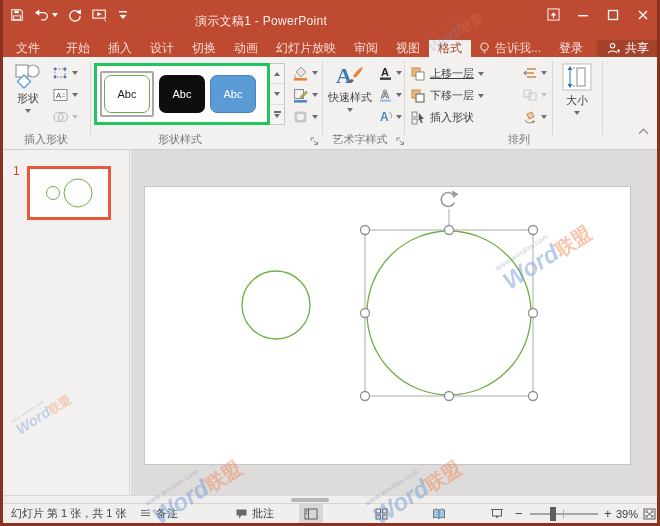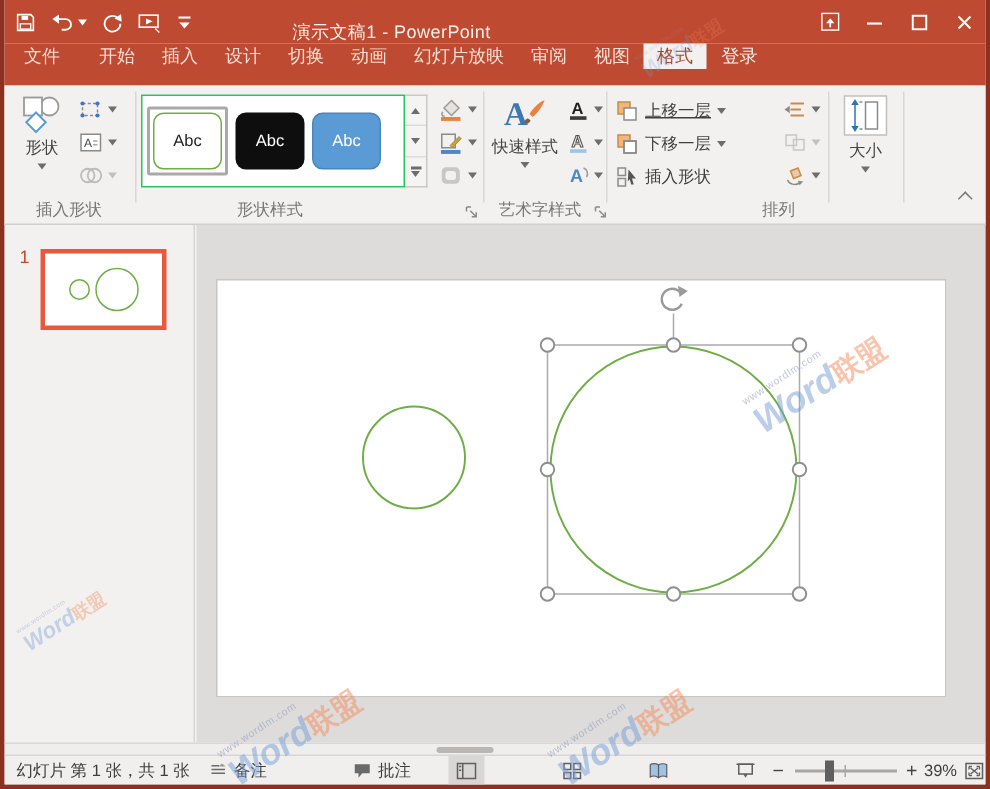--- a/index.html
+++ b/index.html
@@ -12,21 +12,21 @@
               display:flex; align-items:center; color:#fff; }
   .qat { display:flex; align-items:center; gap:10px; padding-left:10px; }
   .qat .btn { display:flex; align-items:center; gap:2px; cursor:default; }
   .title-text { position:absolute; left:195px; top:13px; font-size:12px; color:#FCEFE9; letter-spacing:.3px; }
   .ctx-group { position:absolute; left:327px; top:0; height:29px; padding:0 12px; background:#A94126;
                display:flex; align-items:center; font-size:12px; color:#F3CDC1; }
   .win-controls { position:absolute; right:2px; top:0; height:29px; display:flex; align-items:center; }
   .win-controls .wbtn { width:30px; height:29px; display:flex; align-items:center; justify-content:center; }
   
   .tabrow { position:absolute; left:-3px; top:29px; width:660px; height:28px; background:#BE4A31;
-            display:flex; align-items:flex-start; font-size:12px; color:#F7DDD3; }
+            display:flex; align-items:flex-end; font-size:12px; color:#F7DDD3; }
   .tab { display:flex; align-items:center; padding:0 9px; white-space:nowrap; }
   .tab.first { padding-left:16px; }
   .tab.active { background:#F3F1F0; color:#A8432A; }
   .tab-spacer { width:8px; }
   .tellme { display:flex; align-items:center; gap:5px; padding:0 8px; color:#F3D3C7; }
   .signin { display:flex; align-items:center; padding:0 10px; color:#FBEFEA; }
   .share { display:flex; align-items:center; gap:5px; padding:0 10px; margin-left:4px; background:rgba(0,0,0,.12); color:#fff; }
   
   .ribbon { position:absolute; left:-3px; top:57px; width:660px; height:93px; background:#F3F1F0;
             border-bottom:1px solid #D2CFCC; }
@@ -34,21 +34,21 @@
   .grp-label { position:absolute; bottom:2px; font-size:11px; color:#7A7672; text-align:center; }
   .launcher { position:absolute; bottom:3px; }
   .big-btn { position:absolute; display:flex; flex-direction:column; align-items:center; }
   .big-btn .lbl { font-size:11px; color:#444; margin-top:2px; }
   .dd { width:0; height:0; border-left:3px solid transparent; border-right:3px solid transparent;
         border-top:4px solid #6d6d6d; display:inline-block; }
   .dd.dis { border-top-color:#C3C0BD; }
   .mini-row { position:absolute; display:flex; align-items:center; gap:3px; }
   
   .gallery { position:absolute; left:94px; top:6px; width:176px; height:62px; background:#fff;
-             border:1px solid #22c55e; display:flex; align-items:center; padding-left:3px; gap:5px; }
+             border:3px solid #22c55e; display:flex; align-items:center; padding-left:3px; gap:5px; }
   .tile { width:46px; height:38px; border-radius:7px; display:flex; align-items:center; justify-content:center;
           font-size:11px; }
   .tile-sel-frame { border:2px solid #ABA9A7; background:#fff; padding:2px; border-radius:2px; }
   .tile.t1 { border:1.5px solid #6FAE46; color:#222; background:#fff; }
   .tile.t2 { background:#0E0E0E; color:#fff; }
   .tile.t3 { background:#5B9BD5; color:#fff; border:1px solid #4A86BC; }
   .gal-scroll { position:absolute; left:270px; top:6px; width:15px; height:62px; border:1px solid #C9C6C3;
                 border-left:none; background:#F6F4F3; display:flex; flex-direction:column; }
   .gal-scroll > div { flex:1; display:flex; align-items:center; justify-content:center; flex-direction:column; border-bottom:1px solid #DEDBD8; }
   .gal-scroll > div:last-child { border-bottom:none; }
@@ -163,21 +163,36 @@
     <span class="tab-spacer"></span>
     <span class="tab">开始</span>
     <span class="tab">插入</span>
     <span class="tab">设计</span>
     <span class="tab">切换</span>
     <span class="tab">动画</span>
     <span class="tab">幻灯片放映</span>
     <span class="tab">审阅</span>
     <span class="tab">视图</span>
     <span class="tab active">格式</span>
+    <span class="tellme">
+      <svg width="11" height="14" viewBox="0 0 12 15">
+          <circle cx="6" cy="5" r="4" fill="none" stroke="#F5D8CD" stroke-width="1.2"></circle>
+          <path d="M4.5 9.5h3M4.8 11.5h2.4" stroke="#F5D8CD" stroke-width="1.1"></path>
+        </svg>
+      <span>告诉我...</span>
+    </span>
     <span class="signin">登录</span>
+    <span class="share">
+      <svg width="13" height="13" viewBox="0 0 14 14">
+          <circle cx="6" cy="4" r="2.4" fill="none" stroke="#fff" stroke-width="1.1"></circle>
+          <path d="M1.5 12c.5-3 8.5-3 9 0" fill="none" stroke="#fff" stroke-width="1.1"></path>
+          <path d="M10.5 9.5h4M12.5 7.5v4" stroke="#fff" stroke-width="1.1"></path>
+        </svg>
+      <span>共享</span>
+    </span>
   </div>
 
   <div class="ribbon">
 
     <div class="big-btn" style="left:10px; top:6px; width:36px;">
       <svg width="28" height="26" viewBox="0 0 28 26">
         <circle cx="19" cy="8" r="6" fill="#fff" stroke="#9a9a9a" stroke-width="1.2"></circle>
         <rect x="2" y="2" width="12" height="12" fill="#fff" stroke="#9a9a9a" stroke-width="1.2"></rect>
         <path d="M10 12l6.5 6.5L10 25l-6.5-6.5z" fill="#fff" stroke="#5B9BD5" stroke-width="1.3"></path>
       </svg>

